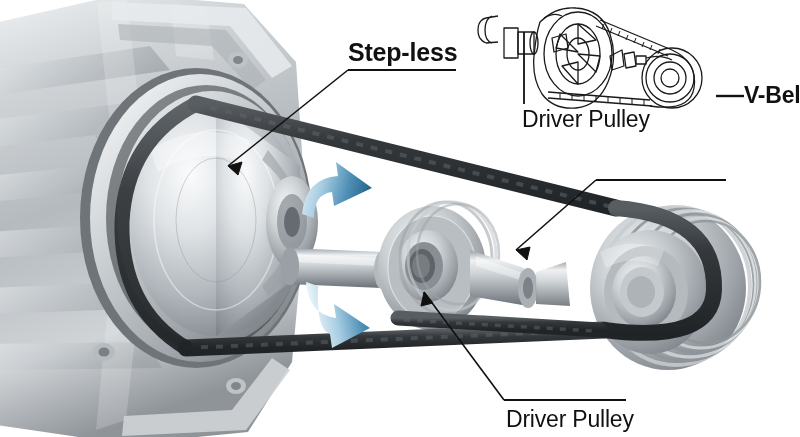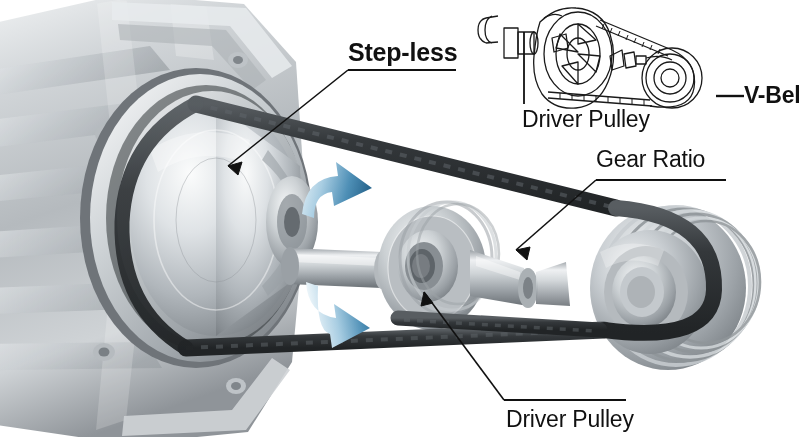--- a/index.html
+++ b/index.html
@@ -297,17 +297,16 @@
       <polygon points="424,292 433,303 421,306"></polygon>
     </g>
   </svg>
 
   <div class="callout" id="label-stepless">Step-less</div>
 
   <div class="callout" id="label-vbelt">V-Belt</div>
 
   <div class="callout" id="label-driver-pulley-top">Driver Pulley</div>
 
-  <div class="callout" id="label-gear-ratio">Gear Ratio</div>
 
   <div class="callout" id="label-driver-pulley-bottom">Driver Pulley</div>
 
 </div>
 
 </body></html>

